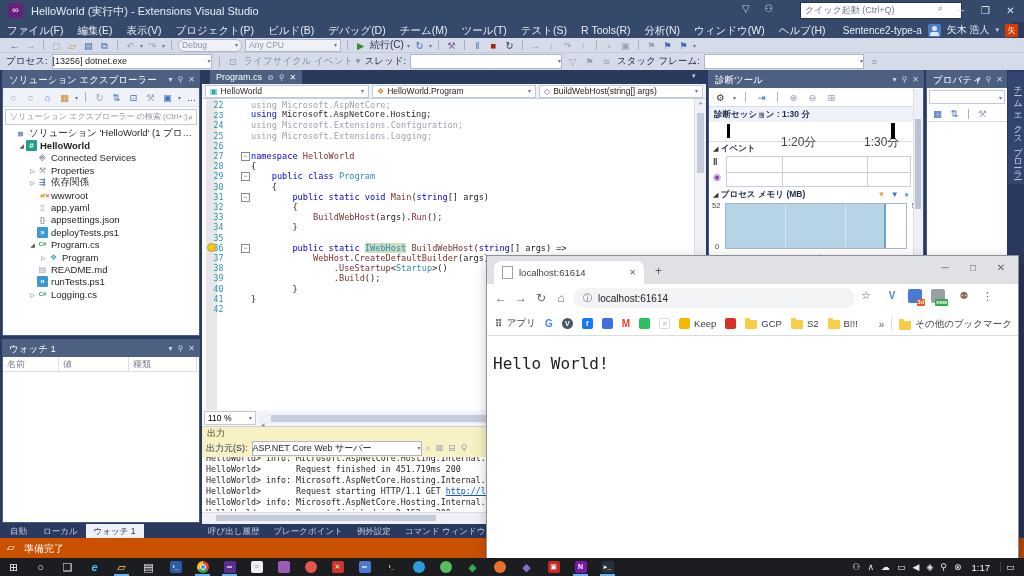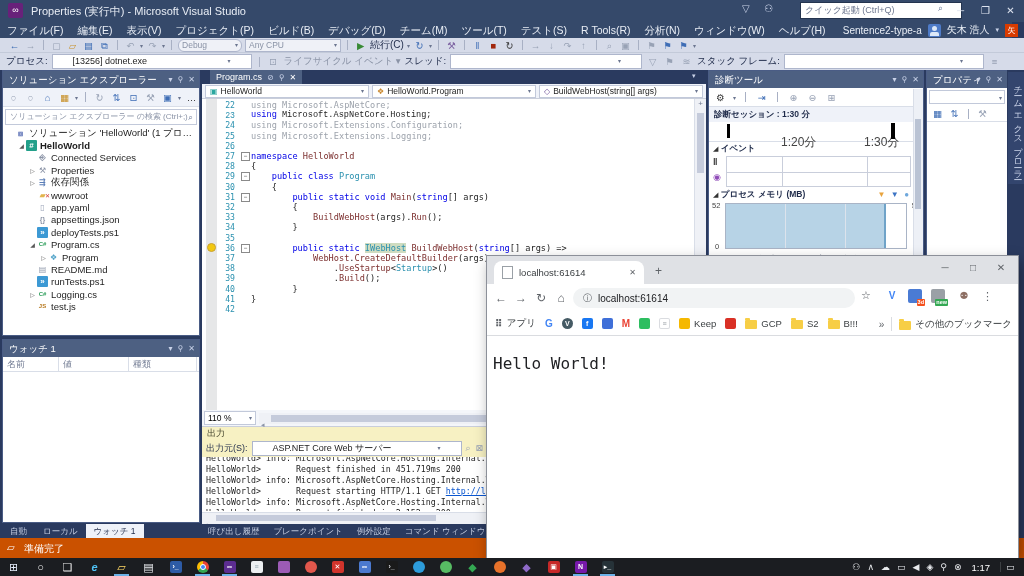--- a/index.html
+++ b/index.html
@@ -33,21 +33,21 @@
   .tbcaret,.cmbcaret{font-size:6px;color:#6B7690}
   .tbsep{width:1px;height:10px;background:#A8B0C4;margin:0 3px;flex:none}
   .tbcombo{height:11px;background:#EFF1F7;border:1px solid #AEB6CC;color:#8A93A6;font-size:8.5px;
     line-height:11px;padding:0 3px;display:flex;justify-content:space-between;align-items:center;flex:none}
   .ic-b{color:#3E6DB5}.ic-g{color:#98A2B5}.ic-d{color:#333}.ic-r{color:#A1260D}.ic-gr{color:#388A34}
   .ic-y{color:#C8922B}.ic-p{color:#7A5FA0}
   #debugbar{left:0;top:52px;width:1024px;height:17px;background:#D6DBE9;border-top:1px solid #C3CAD9;
     display:flex;align-items:center;padding-left:6px;gap:4px}
   .dblabel{font-size:9.5px;color:#1E2A49;white-space:nowrap}
   .dbcombo{background:#fff;border:1px solid #AEB6CC;height:13px;font-size:9px;line-height:13px;
-    padding:0 20px;color:#1E1E1E;display:flex;justify-content:space-between;align-items:center;flex:none}
+    padding:0 0;color:#1E1E1E;display:flex;justify-content:space-between;align-items:center;flex:none}
   
   .panel{position:absolute;background:#fff;border:1px solid #4A5C85;box-sizing:border-box}
   .phead{height:17px;background:#4D6082;color:#fff;font-size:9.5px;line-height:17px;padding:0 6px;position:relative;white-space:nowrap;overflow:hidden}
   .phicons{position:absolute;right:4px;top:0;color:#C9D2E8;font-size:8px;line-height:17px;display:flex;gap:5px}
   
   #se-toolbar{height:18px;background:#EFF2F9;border-bottom:1px solid #D9DEE8;display:flex;gap:4px;
     padding:0 4px;align-items:center}
   #se-search{margin:2px;height:14px;border:1px solid #C2C9DA;font-size:8px;color:#8A93A6;line-height:14px;
     padding:0 4px;position:relative;white-space:nowrap;overflow:hidden}
   #se-search .glass{position:absolute;right:3px;top:0;color:#5C6B8C;font-size:8.5px}
@@ -70,21 +70,21 @@
   #navbar{left:202px;top:84px;width:504px;height:15px;background:#EFF2F9;border-bottom:1px solid #C9CEDB;
     display:flex;gap:3px;padding:1px 3px 0 3px;box-sizing:border-box}
   .navcombo{flex:1;background:#fff;border:1px solid #C2C9DA;font-size:8.5px;height:11px;line-height:11px;
     padding:0 4px;color:#1E1E1E;display:flex;gap:3px;align-items:center;overflow:hidden;white-space:nowrap}
   .navcombo .cmbcaret{margin-left:auto}
   .navico{font-size:8px;flex:none}
   #code{left:202px;top:99px;width:504px;height:311px;background:#fff;overflow:hidden}
   #bp-strip{position:absolute;left:4px;top:0;width:11px;height:100%;background:#E6E7E8}
   .codeline{position:absolute;left:0;height:10.2px;width:100%;display:flex;align-items:center;
     font-family:"DejaVu Sans Mono",monospace;font-size:8.6px;white-space:pre}
-  .lnum{width:33px;text-align:right;padding-right:5px;color:#2B91AF;flex:none;font-size:8.2px}
+  .lnum{width:33px;text-align:center;padding-right:5px;color:#2B91AF;flex:none;font-size:8.2px}
   .lfold{width:11px;flex:none;text-align:center}
   .foldbox{display:inline-block;width:7px;height:7px;border:1px solid #8A8A8A;line-height:5px;font-size:6px;
     color:#555;background:#fff;text-align:center;vertical-align:middle}
   .bulb{position:absolute;left:5px;width:7px;height:7px;border-radius:50%;background:#F2C811;border:1px solid #C8A234}
   .tok-k{color:#0000E6}.tok-p{color:#1E1E1E}.tok-g{color:#9DA3AC}.tok-m{color:#7D3130}
   .tok-c{color:#2B91AF}.tok-h{color:#2B91AF;background:#CFDCC0}
   #vscroll{position:absolute;right:0;top:0;width:11px;height:100%;background:#EFF1F6;border-left:1px solid #D9DEE8}
   #vthumb{position:absolute;left:2px;top:14px;width:7px;height:60px;background:#C5CBDB}
   #vsplit{position:absolute;left:0;top:0;width:11px;text-align:center;font-size:8px;color:#6E7890}
   #zoombar{left:202px;top:410px;width:504px;height:17px;background:#F4F6FA;border-bottom:1px solid #C9CEDB;
@@ -186,21 +186,21 @@
   #clock{font-size:9.5px;color:#fff;padding:0 3px}
   #notif{width:14px;border-left:1px solid #3C4043;padding-left:5px;font-size:9px;color:#E8EAED}
 </style>
 </head>
 <body>
 
 <div id="screen">
 
   <div class="abs" id="titlebar">
     <div class="abs" id="vs-logo">∞</div>
-    <div class="abs" id="window-title">Properties (実行中) - Microsoft Visual Studio</div>
+    <div class="abs" id="window-title">HelloWorld (実行中) - Extensions Visual Studio</div>
     <span class="abs tb-mini" style="left:742px">▽</span>
     <span class="abs tb-mini" style="left:764px">⚇</span>
     <div class="abs" id="quick-launch">クイック起動 (Ctrl+Q)</div>
     <span class="abs" id="ql-glass">⌕</span>
     <span class="abs winbtn" style="left:948px">─</span>
     <span class="abs winbtn" style="left:973px">❐</span>
     <span class="abs winbtn" style="left:998px">✕</span>
   </div>
 
   <div class="abs" id="menubar">
@@ -395,25 +395,20 @@
         </div>
         <div class="trow" style="padding-left: 25px;">
           <span class="tarrow"></span>
           <span class="ticon" style="background: rgb(60, 153, 212); color: rgb(255, 255, 255);">»</span>
           <span class="tlabel">runTests.ps1</span>
         </div>
         <div class="trow" style="padding-left: 25px;">
           <span class="tarrow">▷</span>
           <span class="ticon" style="color: rgb(46, 158, 91); font-size: 6px;">C#</span>
           <span class="tlabel">Logging.cs</span>
-        </div>
-        <div class="trow" style="padding-left: 25px;">
-          <span class="tarrow"></span>
-          <span class="ticon" style="color: rgb(183, 121, 31); font-size: 6px;">JS</span>
-          <span class="tlabel">test.js</span>
         </div>
       </div>
   </div>
 
   <div class="panel" id="watch" style="left:2px;top:339px;width:198px;height:184px">
     <div class="phead">
       <span>ウォッチ 1</span>
       <span class="phicons">
         <span>▾</span>
         <span>⚲</span>

